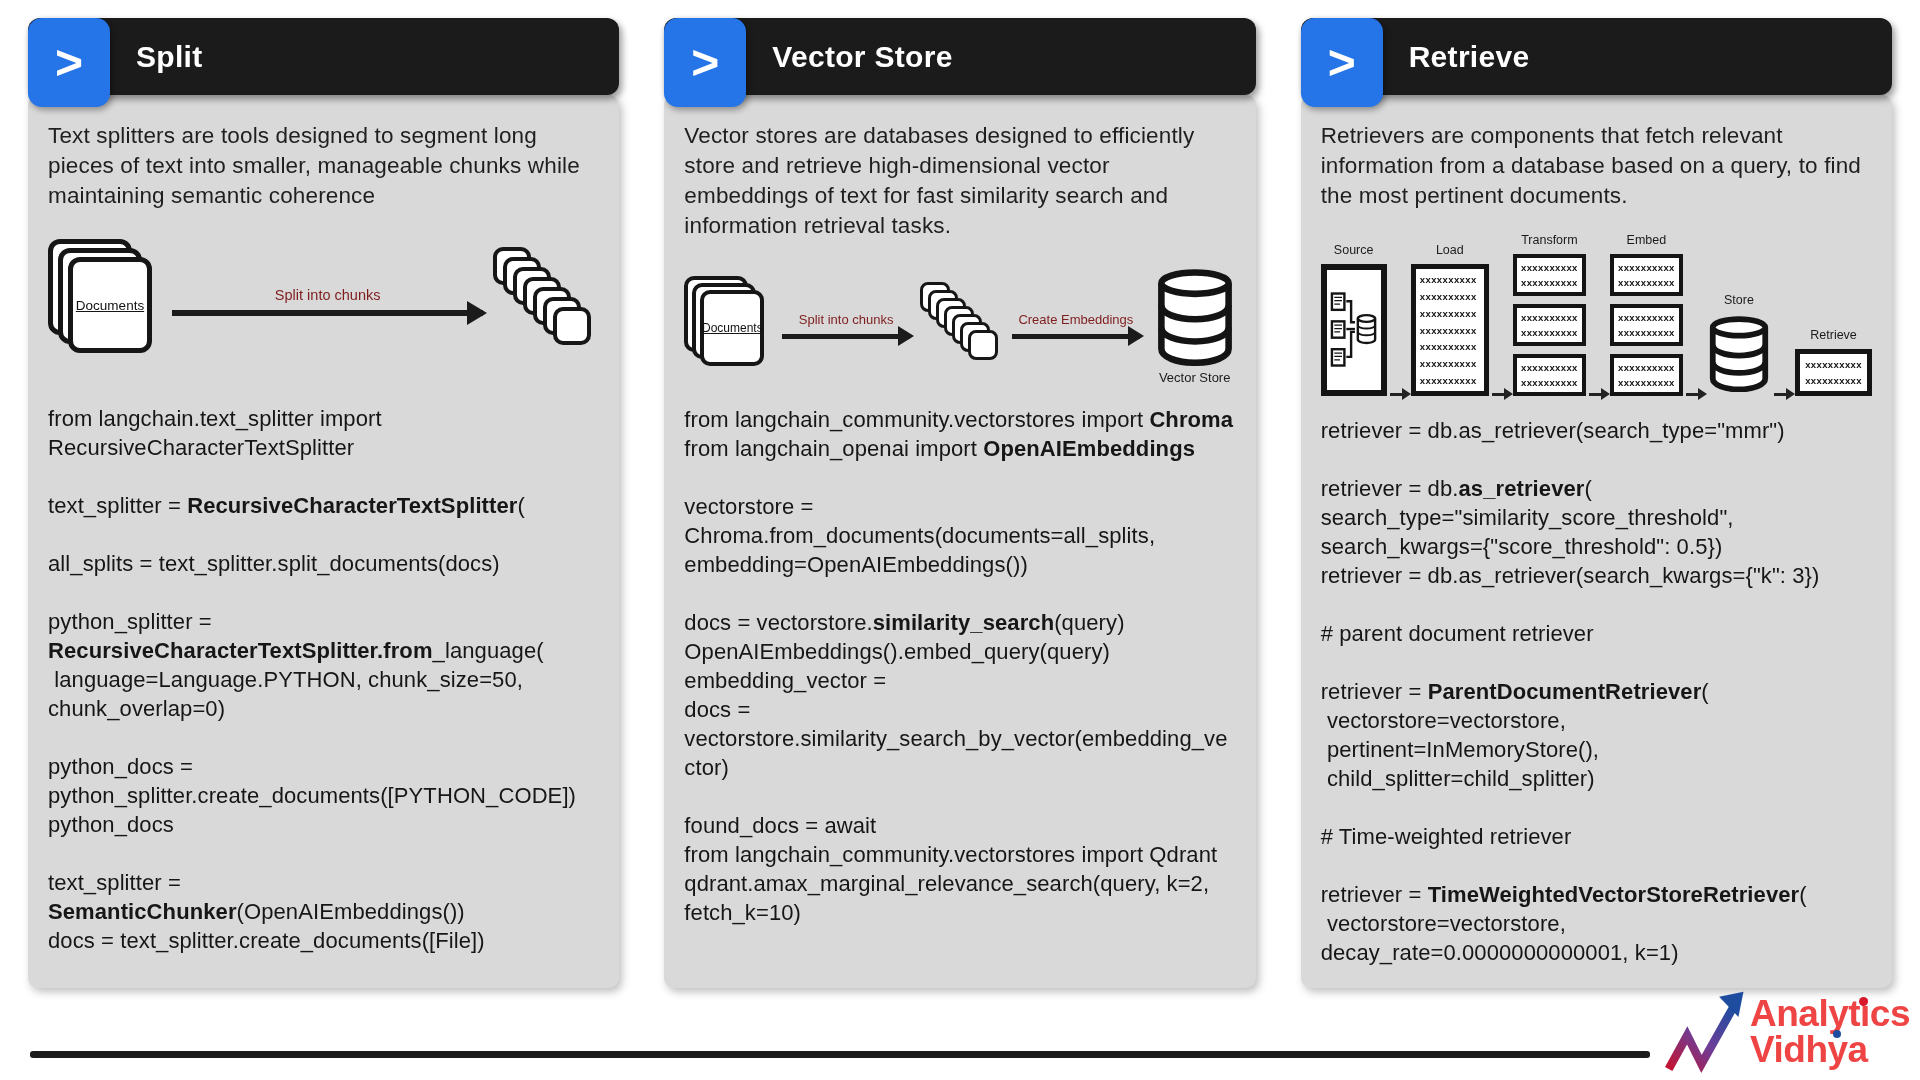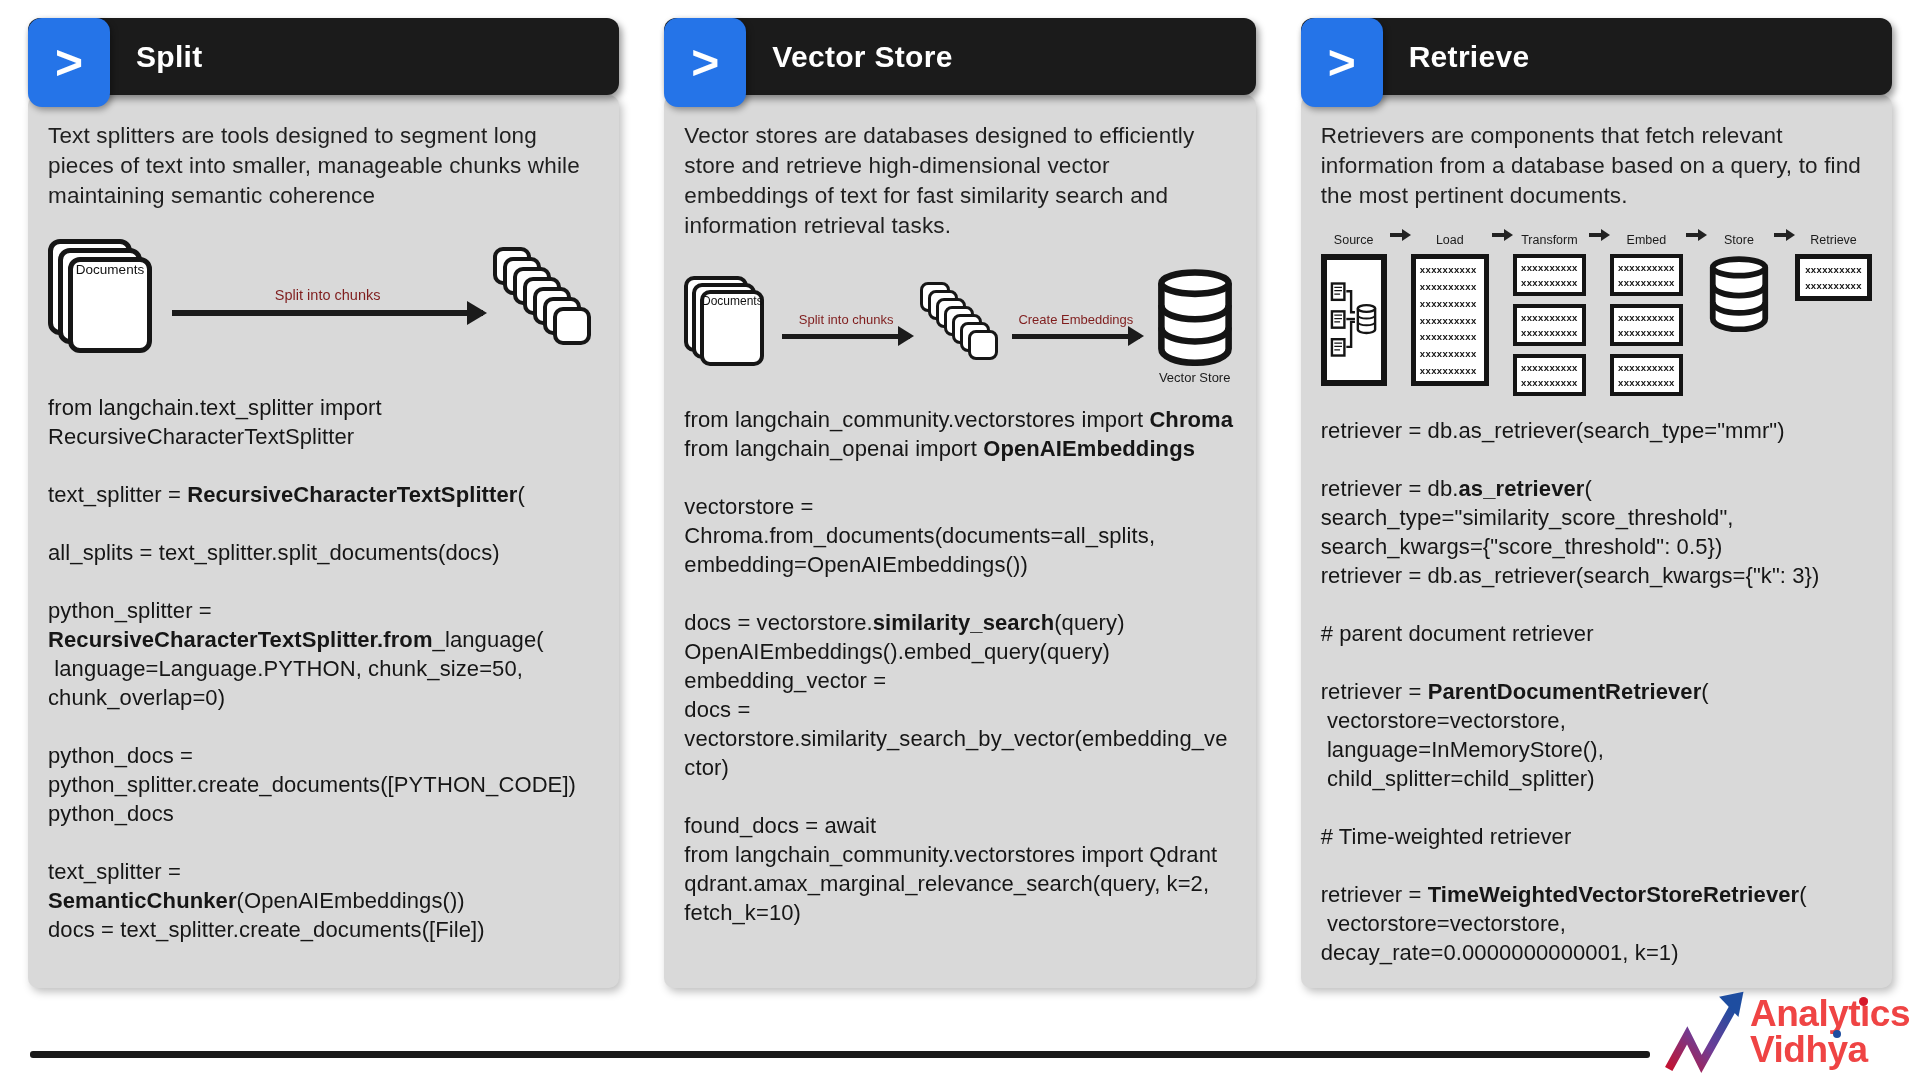--- a/index.html
+++ b/index.html
@@ -34,21 +34,21 @@
   
   .diagram { display:flex; align-items:center; margin:28px 0 6px; }
   .docstack { position:relative; flex:none; }
   .docstack.lg { width:114px; height:124px; }
   .docstack.sm { width:88px; height:98px; }
   .card { position:absolute; background:#fff; border:5px solid #161616; border-radius:12px; }
   .lg .card { width:84px; height:96px; }
   .sm .card { width:64px; height:76px; border-width:4px; border-radius:10px; }
   .lg .c1{left:0;top:0} .lg .c2{left:10px;top:9px} .lg .c3{left:20px;top:18px}
   .sm .c1{left:0;top:0} .sm .c2{left:8px;top:7px} .sm .c3{left:16px;top:14px}
-  .c3 { display:flex; justify-content:center; z-index:2; }
+  .c3 { display:flex; align-items:center; justify-content:center; z-index:2;text-decoration:underline; }
   .doc-label { font-size:13.5px; color:#111; }
   .sm .doc-label { font-size:12px; }
   .arrowwrap { flex:1; display:flex; flex-direction:column; align-items:center; margin:0 10px; min-width:60px; }
   .arrow-label { font-size:14.5px; color:#7f1d1d; margin-bottom:7px; white-space:nowrap; }
   .arrow-line { position:relative; width:100%; height:6px; background:#1b1b1b; }
   .arrow-line::after {
     content:""; position:absolute; right:-4px; top:-9px;
     border-left:20px solid #1b1b1b; border-top:12px solid transparent; border-bottom:12px solid transparent;
   }
   .sm-arrow .arrow-label { font-size:13px; }
@@ -57,39 +57,39 @@
   .chunkstack { position:relative; flex:none; }
   .chunkstack.lg { width:106px; height:108px; }
   .chunkstack.sm { width:82px; height:86px; }
   .chunk { position:absolute; background:#fff; border:4px solid #161616; border-radius:10px; }
   .lg .chunk { width:38px; height:38px; }
   .sm .chunk { width:30px; height:30px; border-width:3.5px; border-radius:8px; }
   .dbwrap { flex:none; display:flex; flex-direction:column; align-items:center; margin-left:4px; }
   .db-label { font-size:13px; color:#1b1b1b; margin-top:4px; }
 
   
-  .pipeline { display:flex; align-items:flex-start; margin:22px 0 4px; }
+  .pipeline { display:flex; align-items:flex-end; margin:22px 0 4px; }
   .pl-stage { display:flex; flex-direction:column; align-items:center; flex:none; }
   .pl-label { font-size:12.5px; color:#1b1b1b; margin-bottom:7px; white-space:nowrap; }
   .pl-arrow { flex:1; min-width:12px; max-width:26px; height:3.5px; background:#222; position:relative; margin:0 3px; }
   .pl-arrow::after {
     content:""; position:absolute; right:-3px; top:-4.5px;
     border-left:9px solid #222; border-top:6px solid transparent; border-bottom:6px solid transparent;
   }
   .pl-source { width:66px; height:132px; border:6px solid #141414; background:#fff;
     display:flex; align-items:center; justify-content:center; }
   .pl-list { width:78px; height:132px; border:5px solid #141414; background:#fff;
     padding:6px 4px; display:flex; flex-direction:column; justify-content:space-between; }
   .xrow { font-size:9.5px; font-weight:700; letter-spacing:0.4px; line-height:1; white-space:nowrap; color:#111; }
   .pl-boxes { display:flex; flex-direction:column; gap:8px; }
   .pl-minibox { border:4px solid #141414; background:#fff; padding:5px 4px; display:flex; flex-direction:column; gap:5px; }
   .pl-singlebox { border:5px solid #141414; background:#fff; padding:6px 5px; display:flex; flex-direction:column; gap:6px; }
 
   
-  .code { margin-top:30px; }
+  .code { margin-top:41px; }
   .code-line { font-size:22px; line-height:29px; min-height:29px; color:#161616;
     letter-spacing:0.1px; white-space:pre-wrap; overflow-wrap:anywhere; }
   .code-line .b { font-weight:700; }
 
   
   .footer-line { position:absolute; left:30px; bottom:22px; width:1620px; height:7px; background:#1a1a1a; border-radius:3px; }
   .brand { position:absolute; right:10px; bottom:6px; display:flex; align-items:center; }
   .brand-icon { margin-right:4px; }
   .brand-text { position:relative; color:#ef4444; font-size:37px; font-weight:800; line-height:0.97; letter-spacing:-0.5px; }
   .dot-red { position:absolute; width:9px; height:9px; border-radius:50%; background:#d6182a; left:109px; top:1px; }
@@ -339,21 +339,21 @@
             <div class="code-line">&nbsp;</div>
             <div class="code-line"><span>retriever = db.</span><span class="b">as_retriever</span><span>(</span></div>
             <div class="code-line"><span>search_type="similarity_score_threshold",</span></div>
             <div class="code-line"><span>search_kwargs={"score_threshold": 0.5})</span></div>
             <div class="code-line"><span>retriever = db.as_retriever(search_kwargs={"k": 3})</span></div>
             <div class="code-line">&nbsp;</div>
             <div class="code-line"><span># parent document retriever</span></div>
             <div class="code-line">&nbsp;</div>
             <div class="code-line"><span>retriever = </span><span class="b">ParentDocumentRetriever</span><span>(</span></div>
             <div class="code-line"><span> vectorstore=vectorstore,</span></div>
-            <div class="code-line"><span> language=InMemoryStore(),</span></div>
+            <div class="code-line"><span> pertinent=InMemoryStore(),</span></div>
             <div class="code-line"><span> child_splitter=child_splitter)</span></div>
             <div class="code-line">&nbsp;</div>
             <div class="code-line"><span># Time-weighted retriever</span></div>
             <div class="code-line">&nbsp;</div>
             <div class="code-line"><span>retriever = </span><span class="b">TimeWeightedVectorStoreRetriever</span><span>(</span></div>
             <div class="code-line"><span> vectorstore=vectorstore,</span></div>
             <div class="code-line"><span>decay_rate=0.0000000000001, k=1)</span></div>
           </div>
       </div>
     </section>

